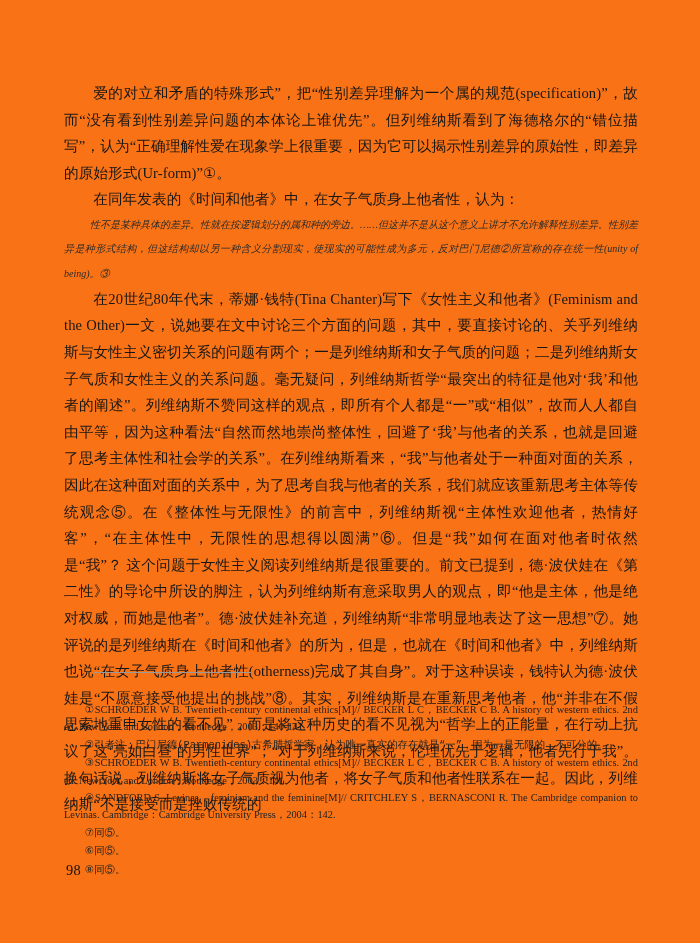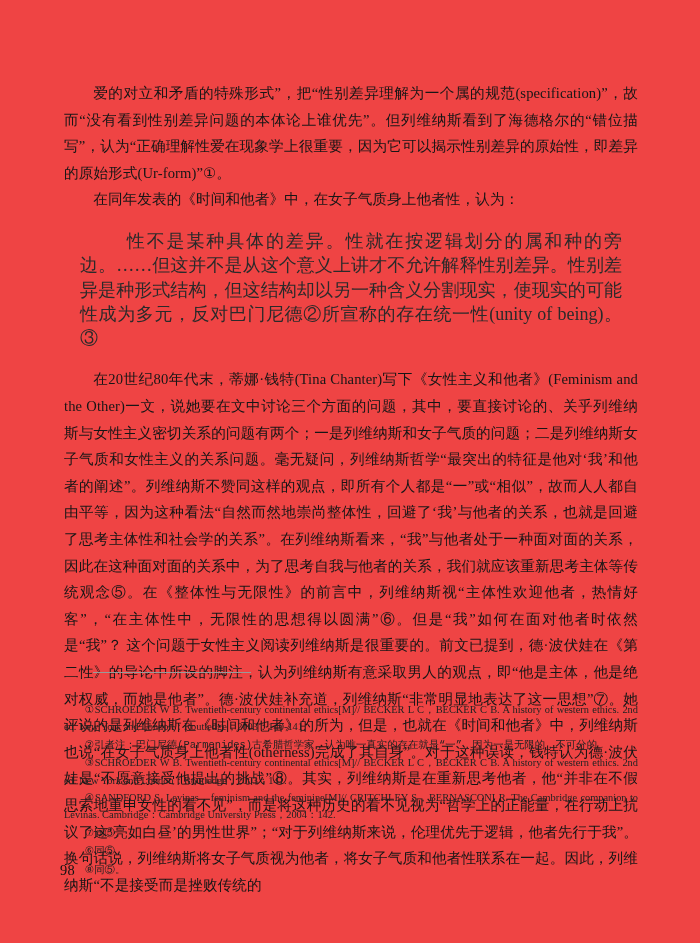--- a/index.html
+++ b/index.html
@@ -8,50 +8,51 @@
     background: #ffffff;
   }
   body {
     font-family: "Liberation Serif", "DejaVu Serif", serif;
     color: #1a1a1a;
   }
   .page {
     position: relative;
     width: 700px;
     height: 943px;
-    background: #ef4444;
+    background: #f97316;
     overflow: hidden;
     box-sizing: border-box;
   }
   .content {
     position: absolute;
     left: 64px;
     top: 80px;
     width: 574px;
   }
   p.body-para {
     margin: 0;
     font-size: 14.6px;
     line-height: 26.6px;
     text-align: justify;
     text-justify: inter-ideograph;
     text-indent: 2em;
     letter-spacing: 0.1px;
     color: #161616;
   }
   .quote-block {
-    margin: 16px;
+    margin: 0;
     padding: 0 0 0 0;
-    font-size: 18px;
+    font-size: 10px;
     line-height: 24.3px;
     text-align: justify;
     text-justify: inter-ideograph;
     text-indent: 2.6em;
     color: #2a2a2a;
     font-family: "Liberation Serif", "DejaVu Serif", serif;
+    font-style: italic;
   }
   .footnote-sep {
     position: absolute;
     left: 29px;
     top: 592px;
     width: 158px;
     height: 0;
     border-top: 1px solid #9a9a9a;
   }
   .footnotes {
@@ -69,21 +70,21 @@
     margin: 0;
     text-indent: 2em;
     text-align: justify;
     word-break: break-word;
   }
   .fn .cn {
     font-family: Liberation Mono, monospace;
   }
   .pageno {
     position: absolute;
-    left: 60px;
+    left: 66px;
     top: 862px;
     font-size: 14.4px;
     color: #111111;
     letter-spacing: 0.4px;
   }
   .lat {
     font-family: "Liberation Serif", "DejaVu Serif", serif;
   }
 </style>
 </head>

